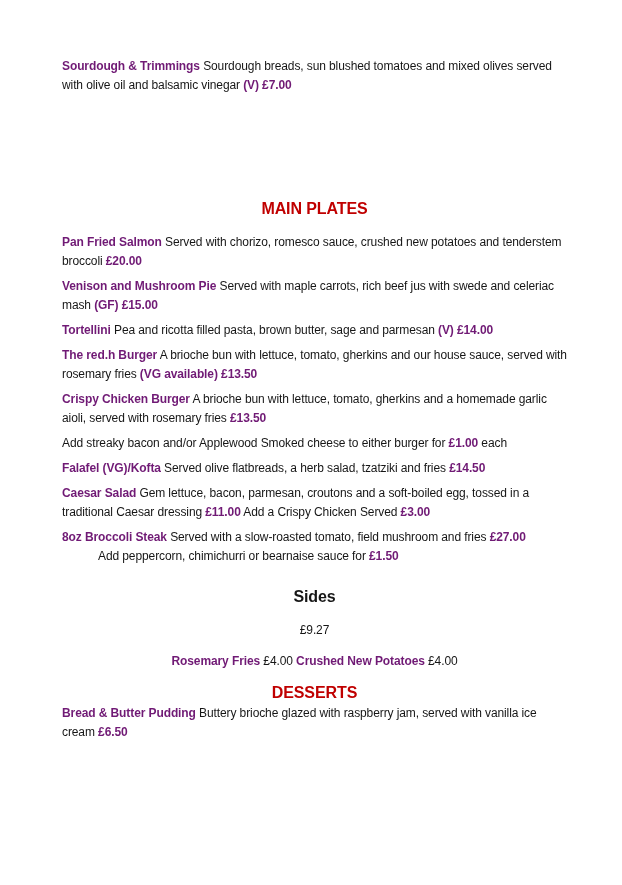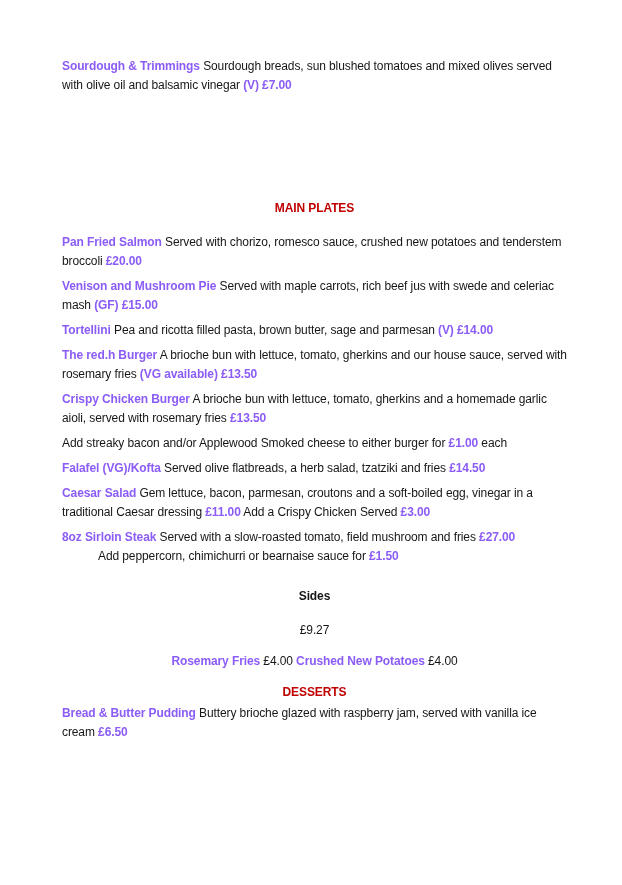--- a/index.html
+++ b/index.html
@@ -15,30 +15,30 @@
     line-height:19px;
     letter-spacing:-0.1px;
     color:#161616;
   }
   .menu-section{margin:0;}
   .menu-section.main-plates{margin-top:104px;}
   .menu-section.sides{margin-top:21px;}
   .menu-section.desserts{}
   .section-heading{
     margin:0 0 15px 0;
-    font-size:12px;
+    font-size:16px;
     line-height:19px;
     font-weight:bold;
     text-align:center;
   }
   .menu-section.sides .section-heading{text-align:center;}
   .menu-section.desserts .section-heading{margin-bottom:2px;}
   .menu-item{margin:0 0 6px 0;}
   .menu-section.sides .menu-item{margin-bottom:12px;}
-  .menu-item b{font-weight:bold;color:#8b5cf6;}
+  .menu-item b{font-weight:bold;color:#701a75;}
   .menu-item.center{text-align:center;}
   .line{display:inline;}
   .line.block{display:block;}
   .line.nowrap{white-space:nowrap;}
   .line.indent{display:block;padding-left:36px;}
 </style>
 </head>
 <body>
 
 <div class="page">
@@ -48,22 +48,22 @@
       </section>
       <section class="menu-section main-plates">
         <h2 class="section-heading" style="color: rgb(192, 0, 0);">MAIN PLATES</h2>
         <p class="menu-item"><span class="line"><b>Pan Fried Salmon</b><span> Served with chorizo, romesco sauce, crushed new potatoes and tenderstem broccoli </span><b>£20.00</b></span></p>
         <p class="menu-item"><span class="line"><b>Venison and Mushroom Pie</b><span> Served with maple carrots, rich beef jus with swede and celeriac mash </span><b>(GF) £15.00</b></span></p>
         <p class="menu-item"><span class="line"><b>Tortellini</b><span> Pea and ricotta filled pasta, brown butter, sage and parmesan </span><b>(V) £14.00</b></span></p>
         <p class="menu-item"><span class="line"><b>The red.h Burger</b><span> A brioche bun with lettuce, tomato, gherkins and our house sauce, served with rosemary fries </span><b>(VG available) £13.50</b></span></p>
         <p class="menu-item"><span class="line"><b>Crispy Chicken Burger</b><span> A brioche bun with lettuce, tomato, gherkins and a homemade garlic aioli, served with rosemary fries </span><b>£13.50</b></span></p>
         <p class="menu-item"><span class="line"><span>Add streaky bacon and/or Applewood Smoked cheese to either burger for </span><b>£1.00</b><span> each</span></span></p>
         <p class="menu-item"><span class="line"><b>Falafel (VG)/Kofta</b><span> Served olive flatbreads, a herb salad, tzatziki and fries </span><b>£14.50</b></span></p>
-        <p class="menu-item"><span class="line"><b>Caesar Salad</b><span> Gem lettuce, bacon, parmesan, croutons and a soft-boiled egg, vinegar in a traditional Caesar dressing </span><b>£11.00</b><span> Add a Crispy Chicken Served </span><b>£3.00</b></span></p>
-        <p class="menu-item"><span class="line"><b>8oz Sirloin Steak</b><span> Served with a slow-roasted tomato, field mushroom and fries </span><b>£27.00</b></span><span class="line indent"><span>Add peppercorn, chimichurri or bearnaise sauce for </span><b>£1.50</b></span></p>
+        <p class="menu-item"><span class="line"><b>Caesar Salad</b><span> Gem lettuce, bacon, parmesan, croutons and a soft-boiled egg, tossed in a traditional Caesar dressing </span><b>£11.00</b><span> Add a Crispy Chicken Served </span><b>£3.00</b></span></p>
+        <p class="menu-item"><span class="line"><b>8oz Broccoli Steak</b><span> Served with a slow-roasted tomato, field mushroom and fries </span><b>£27.00</b></span><span class="line indent"><span>Add peppercorn, chimichurri or bearnaise sauce for </span><b>£1.50</b></span></p>
       </section>
       <section class="menu-section sides">
         <h2 class="section-heading" style="color: rgb(22, 22, 22);">Sides</h2>
         <p class="menu-item center">
           <span class="line block"><span>£9.27</span></span>
         </p>
         <p class="menu-item center">
           <span class="line block nowrap"><b>Rosemary Fries</b><span> £4.00 </span><b>Crushed New Potatoes</b><span> £4.00</span></span>
         </p>
       </section>

